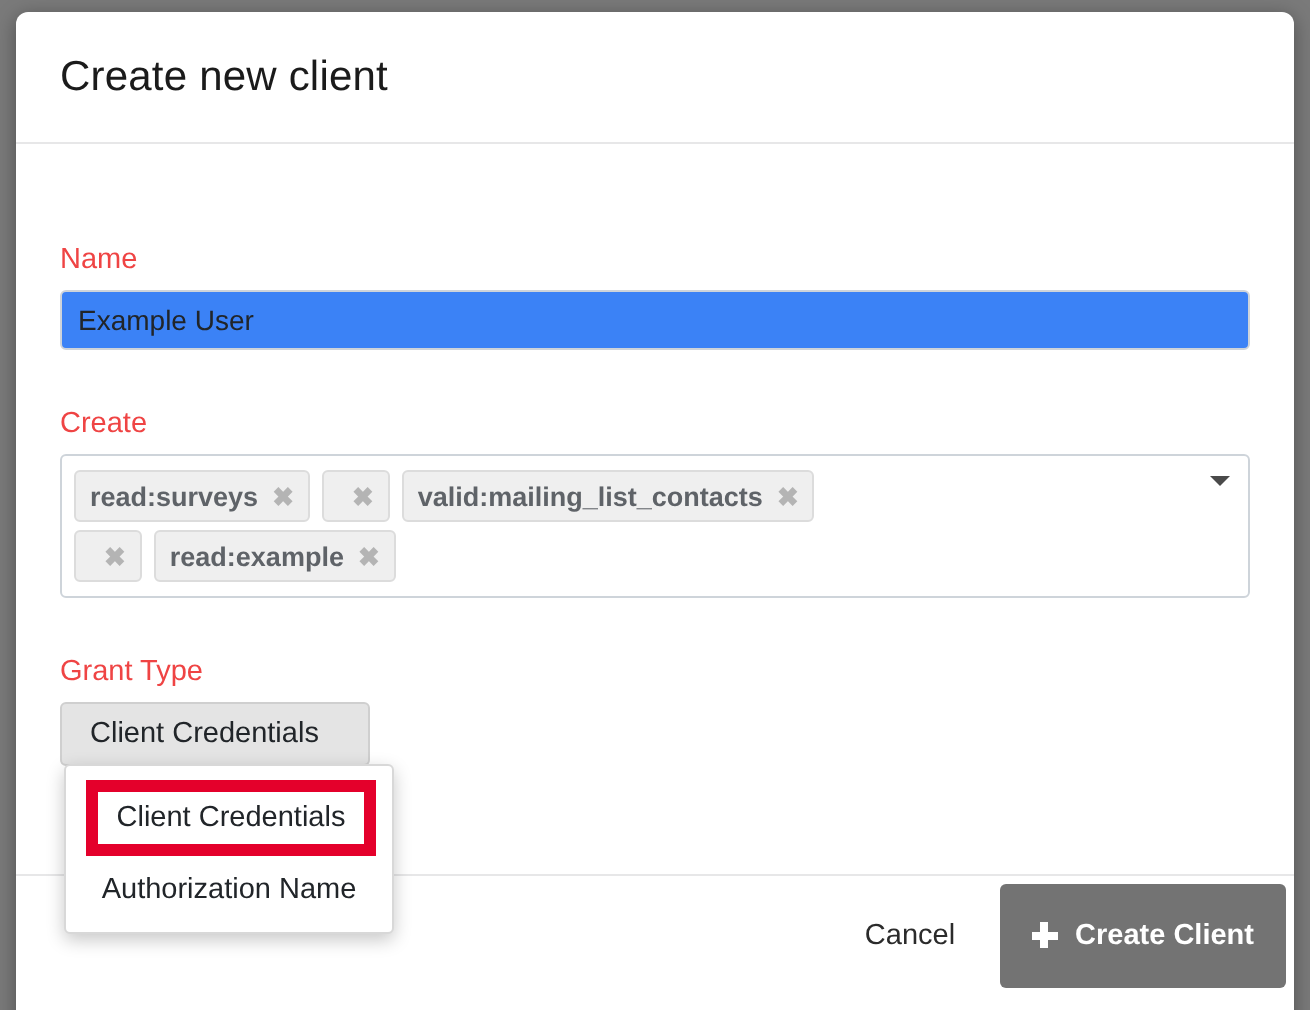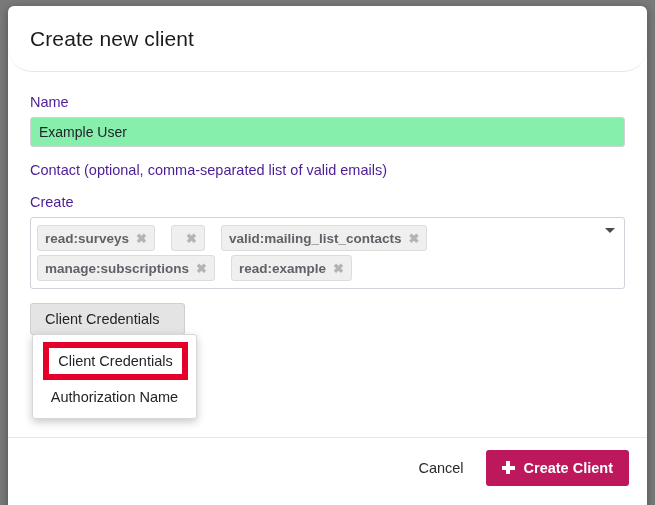--- a/index.html
+++ b/index.html
@@ -26,50 +26,50 @@
     box-shadow: 0 2px 10px rgba(0,0,0,.35);
     overflow: visible;
   }
 
   .modal-header {
     height: 66px;
     border-bottom: 1px solid #e7e7e8;
     display: flex;
     align-items: center;
     padding: 12px 22px;
-    border-radius: 24px;
   }
   .modal-title {
     font-size: 21px;
     color: #1b1b1b;
     font-weight: 400;
     letter-spacing: .1px;
   }
 
   .modal-body {
     padding: 21px 22px 0 22px;
     position: relative;
   }
 
   .field { margin-bottom: 14px; }
   .field-label {
     display: block;
     font-size: 14.5px;
-    color: #4c1d95;
+    color: #ef4444;
     margin-bottom: 6px;
     line-height: 18px;
+    margin-top: 28px;
   }
 
   .text-input {
     display: block;
     width: 100%;
     height: 30px;
     border: 1px solid #ced4da;
     border-radius: 3px;
-    background: #86efac;
+    background: #3b82f6;
     font-family: "Liberation Sans", sans-serif;
     font-size: 14px;
     color: #212529;
     padding: 0 8px;
     outline: none;
   }
 
   
   .scopes-box {
     position: relative;
@@ -80,21 +80,21 @@
     min-height: 56px;
   }
   .tag {
     display: inline-flex;
     align-items: center;
     background: #efefef;
     border: 1px solid #dcdcdc;
     border-radius: 3px;
     height: 23px;
     padding: 12px 7px;
-    margin: 2px 16px 2px 0;
+    margin: 2px 6px 2px 0;
     font-size: 13.5px;
     font-weight: bold;
     color: #5f6368;
     vertical-align: middle;
   }
   .tag-x {
     margin-left: 7px;
     color: #b4b4b4;
     font-size: 13px;
     font-weight: bold;
@@ -160,42 +160,42 @@
   
   .modal-footer {
     position: absolute;
     left: 0; right: 0;
     top: 431px;
     height: 60px;
     border-top: 1px solid #e7e7e8;
     display: flex;
     align-items: center;
     justify-content: flex-end;
-    padding: 0 18px;
+    padding: 0 4px;
     background: #fff;
     border-bottom-left-radius: 6px;
     border-bottom-right-radius: 6px;
   }
   .btn-cancel {
     background: none;
     border: none;
     font-family: "Liberation Sans", sans-serif;
     font-size: 14.5px;
     color: #2b2b2b;
     margin-right: 18px;
     cursor: pointer;
     padding: 6px 4px;
   }
   .btn-primary {
     display: inline-flex;
     align-items: center;
     gap: 9px;
-    height: 36px;
+    height: 52px;
     padding: 0 16px;
-    background: #be185d;
+    background: #737373;
     border: none;
     border-radius: 3px;
     color: #fff;
     font-family: "Liberation Sans", sans-serif;
     font-size: 14.5px;
     font-weight: bold;
     cursor: pointer;
   }
   .plus-icon {
     display: inline-block;
@@ -220,46 +220,45 @@
   </div>
 
   <div class="modal-body">
 
     <div class="field">
       <label class="field-label">Name</label>
       <input class="text-input" type="text" value="Example User" style="">
     </div>
 
     <div class="field">
-      <label class="field-label">Contact (optional, comma-separated list of valid emails)</label>
     </div>
 
     <div class="field">
       <label class="field-label">Create</label>
       <div class="scopes-box">
         <span class="tag">
           <span>read:surveys</span>
           <span class="tag-x">✖</span>
         </span><span class="tag">
           <span class="tag-x">✖</span>
         </span><span class="tag">
           <span>valid:mailing_list_contacts</span>
           <span class="tag-x">✖</span>
         </span><br><span class="tag">
-          <span>manage:subscriptions</span>
           <span class="tag-x">✖</span>
         </span><span class="tag">
           <span>read:example</span>
           <span class="tag-x">✖</span>
         </span>
         <span class="scopes-caret"></span>
       </div>
     </div>
 
     <div class="field">
+      <label class="field-label">Grant Type</label>
       <div class="dropdown-wrap">
         <button class="dropdown-toggle">Client Credentials</button>
         <div class="dropdown-menu">
           <div class="dropdown-item highlighted">Client Credentials</div>
           <div class="dropdown-item">Authorization Name</div>
         </div>
       </div>
     </div>
 
   </div>

